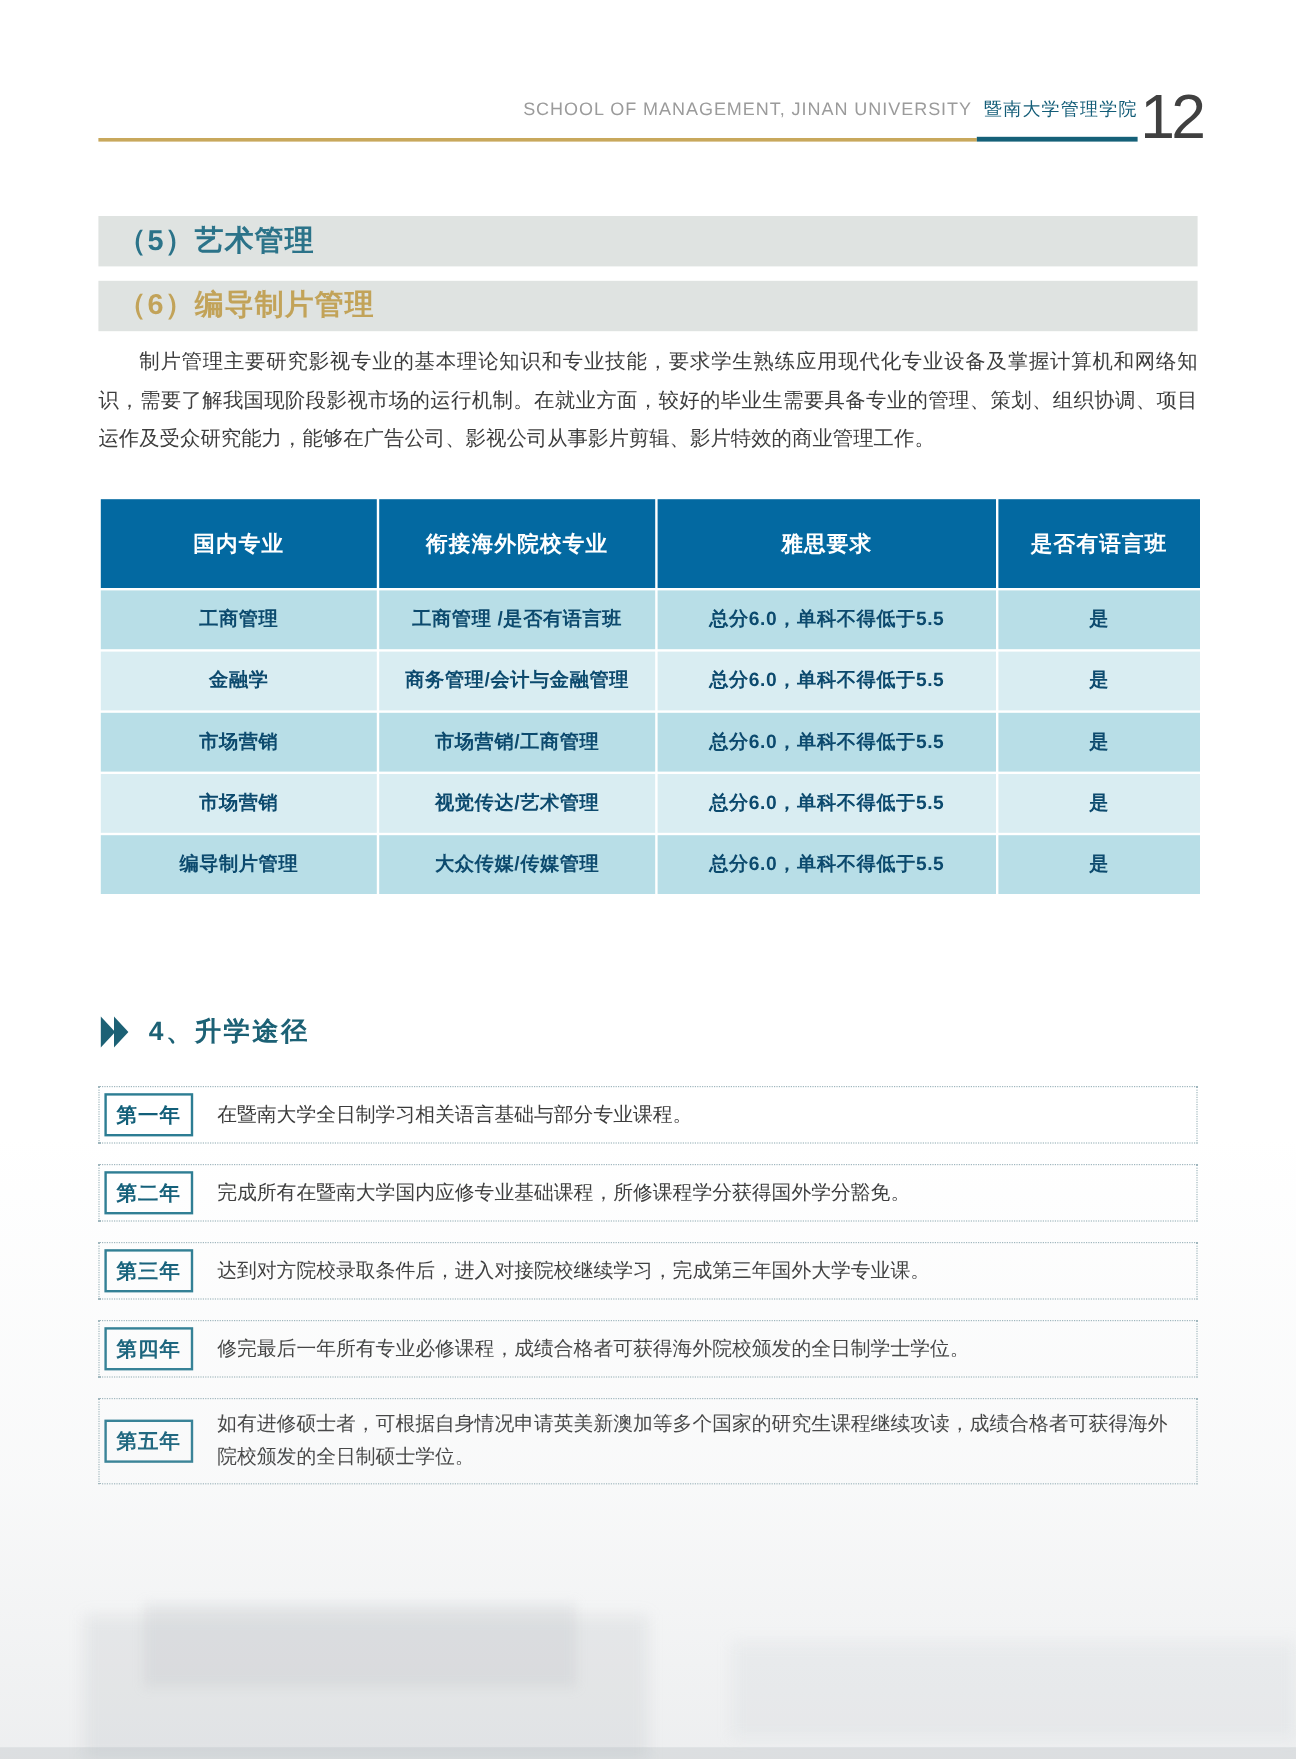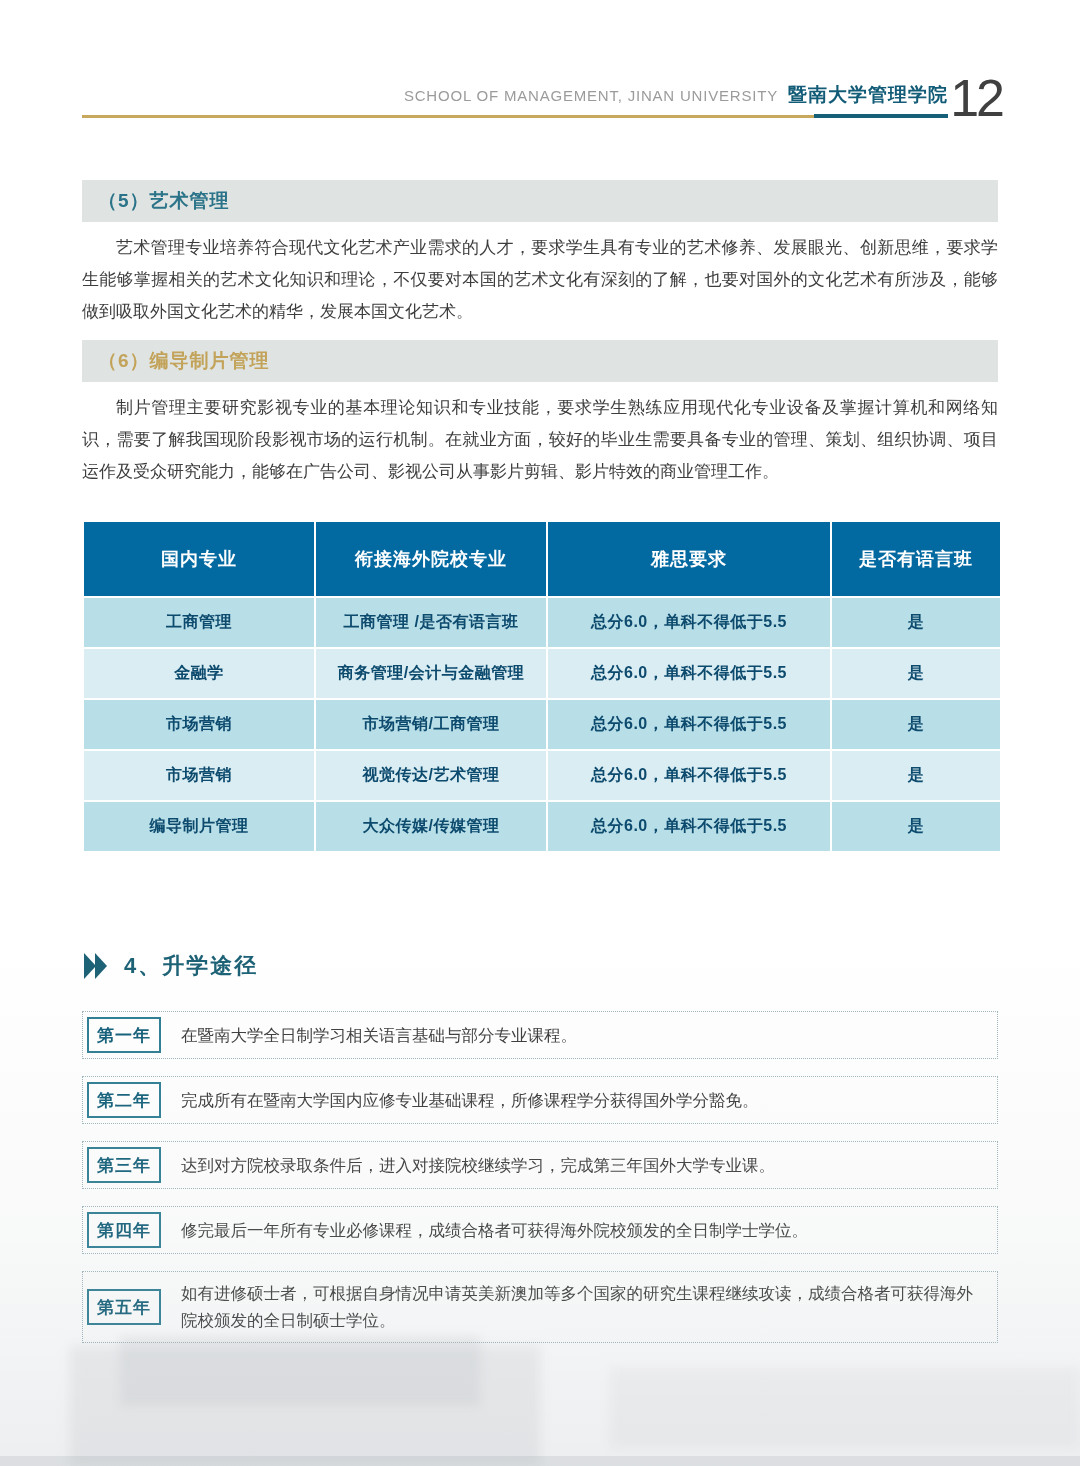--- a/index.html
+++ b/index.html
@@ -19,35 +19,35 @@
   }
   .bg-shape1{position:absolute;left:70px;bottom:0;width:470px;height:120px;background:rgba(150,158,165,0.14);filter:blur(6px);}
   .bg-shape2{position:absolute;left:120px;bottom:60px;width:360px;height:70px;background:rgba(170,178,185,0.18);filter:blur(5px);}
   .bg-shape3{position:absolute;left:610px;bottom:18px;width:470px;height:80px;background:rgba(175,182,188,0.12);filter:blur(6px);}
   .bg-strip{position:absolute;left:0;bottom:0;width:1080px;height:10px;background:rgba(130,140,150,0.16);}
 
   
   .header{position:relative;margin:82px 82px 0;height:44px;}
   .hdr-text{position:absolute;right:50px;top:0;display:flex;align-items:baseline;gap:10px;white-space:nowrap;}
   .hdr-en{font-size:15px;color:#9b9b9b;letter-spacing:0.8px;}
-  .hdr-cn{font-size:19px;font-weight:bold;color:#125c77;letter-spacing:1px;}
+  .hdr-cn{font-size:15px;font-weight:normal;color:#125c77;letter-spacing:1px;}
   .hdr-num{
     position:absolute;right:-4px;top:-14px;
     font-size:52px;font-weight:100;color:#404040;letter-spacing:-3px;
     font-family:"Liberation Sans","DejaVu Sans",sans-serif;
   }
   .hdr-rule{position:absolute;left:0;right:50px;top:32px;height:4px;display:flex;align-items:stretch;}
   .rule-gold{flex:1;background:#c8a85c;height:3px;align-self:center;}
   .rule-teal{width:134px;background:#156078;height:4px;}
 
   
   .section-bar{
     margin:0 82px;height:42px;line-height:42px;
     background:#dfe3e1;padding-left:16px;
-    font-size:19px;font-weight:bold;letter-spacing:1px;
+    font-size:24px;font-weight:bold;letter-spacing:1px;
   }
   .bar5{margin-top:54px;}
   .bar6{margin-top:12px;}
   .teal-title{color:#2b7389;}
   .gold-title{color:#c2a359;}
   .para{
     margin:10px 82px 0;
     font-size:17px;line-height:32px;color:#3d3d3d;
     text-align:justify;text-indent:2em;
   }
@@ -114,21 +114,20 @@
     <div class="hdr-num">12</div>
     <div class="hdr-rule">
       <div class="rule-gold"></div>
       <div class="rule-teal"></div>
     </div>
   </div>
 
   <div class="section-bar bar5 teal-title">
     <span>（5）艺术管理</span>
   </div>
-  <p class="para">艺术管理专业培养符合现代文化艺术产业需求的人才，要求学生具有专业的艺术修养、发展眼光、创新思维，要求学生能够掌握相关的艺术文化知识和理论，不仅要对本国的艺术文化有深刻的了解，也要对国外的文化艺术有所涉及，能够做到吸取外国文化艺术的精华，发展本国文化艺术。</p>
 
   <div class="section-bar bar6 gold-title">
     <span>（6）编导制片管理</span>
   </div>
   <p class="para">制片管理主要研究影视专业的基本理论知识和专业技能，要求学生熟练应用现代化专业设备及掌握计算机和网络知识，需要了解我国现阶段影视市场的运行机制。在就业方面，较好的毕业生需要具备专业的管理、策划、组织协调、项目运作及受众研究能力，能够在广告公司、影视公司从事影片剪辑、影片特效的商业管理工作。</p>
 
   <table class="majors">
     <colgroup>
         <col class="c1">
         <col class="c2">

